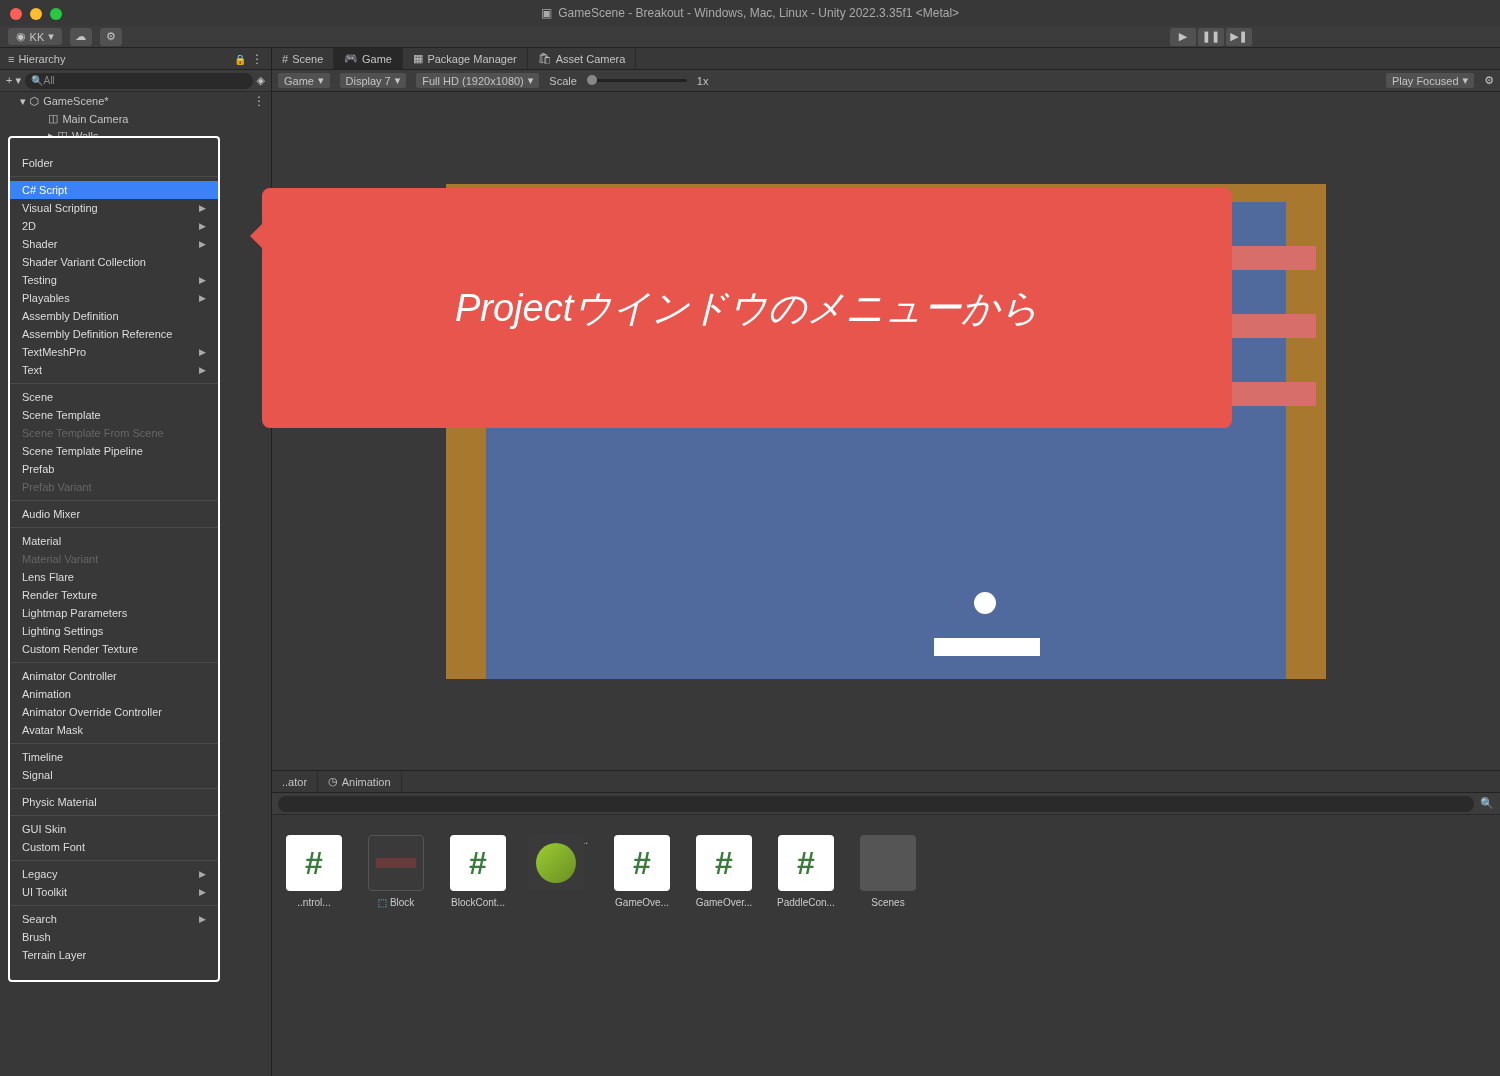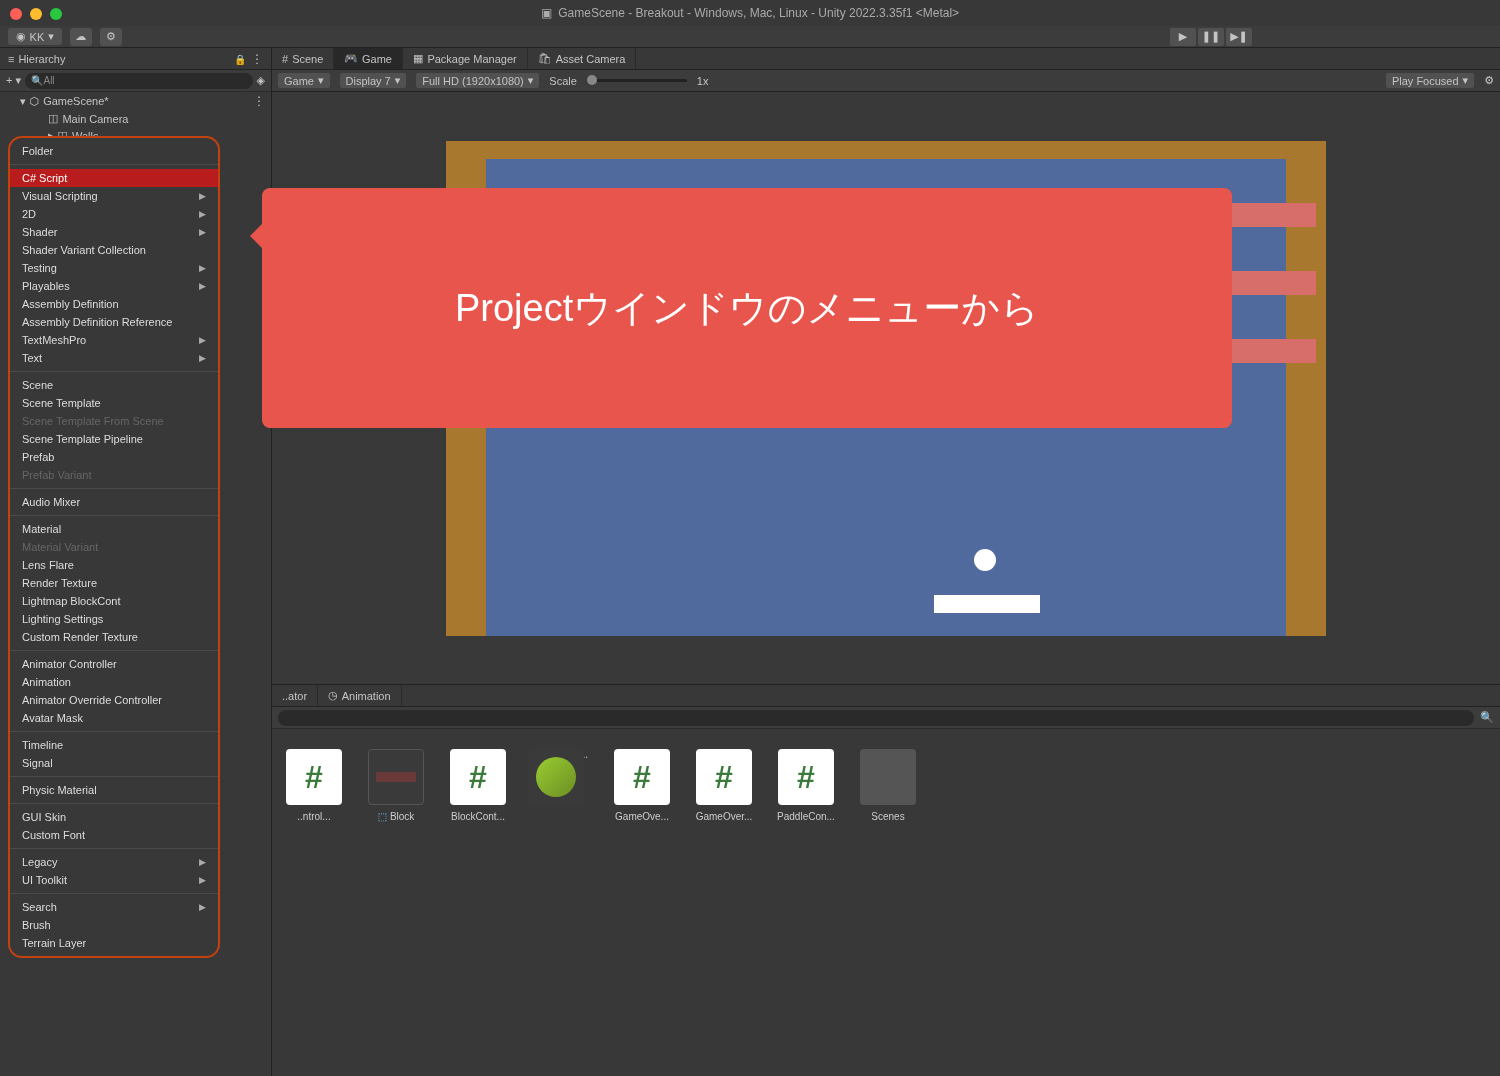--- a/index.html
+++ b/index.html
@@ -29,43 +29,43 @@
 .tab { padding: 0 10px; height: 100%; display: flex; align-items: center; gap: 4px; border-right: 1px solid #2a2a2a; }
 .tab.active { background: #282828; }
 .game-toolbar { height: 22px; background: #3c3c3c; display: flex; align-items: center; padding: 0 6px; gap: 10px; font-size: 11px; border-bottom: 1px solid #222; }
 .dropdown-mini { background: #515151; padding: 1px 6px; border-radius: 2px; display: flex; align-items: center; gap: 4px; }
 .game-view { flex: 1; background: #393939; display: flex; align-items: center; justify-content: center; position: relative; }
 .game-frame { width: 880px; height: 495px; background: #a8782f; position: relative; }
 .game-inner { position: absolute; top: 18px; left: 40px; right: 40px; bottom: 0; background: #516a9e; }
 .brick { position: absolute; width: 86px; height: 24px; background: #d86e6a; }
 .ball { position: absolute; width: 22px; height: 22px; background: #fff; border-radius: 50%; }
 .paddle { position: absolute; width: 106px; height: 18px; background: #fff; }
-.project-panel { height: 392px; background: #383838; border-top: 1px solid #222; }
+.project-panel { height: 306px; background: #383838; border-top: 1px solid #222; }
 .project-toolbar { height: 22px; background: #3c3c3c; display: flex; align-items: center; padding: 0 6px; gap: 6px; border-bottom: 1px solid #2a2a2a; }
 .project-search { flex: 1; background: #2a2a2a; border-radius: 10px; height: 16px; }
 .assets-grid { display: flex; gap: 18px; padding: 20px 10px; }
 .asset-item { width: 64px; text-align: center; }
 .asset-icon { width: 56px; height: 56px; background: #fff; border-radius: 4px; margin: 0 auto 6px; display: flex; align-items: center; justify-content: center; font-size: 32px; color: #3a7a3a; font-weight: bold; }
 .asset-icon.prefab { background: #3a3a3a; border: 1px solid #555; }
 .asset-icon.ball { background: #3a3a3a; display: flex; align-items: center; justify-content: center; }
 .asset-icon.folder { background: #555; }
 .asset-label { font-size: 10px; overflow: hidden; text-overflow: ellipsis; white-space: nowrap; color: #ccc; }
 
 
-.context-menu { position: absolute; top: 136px; left: 8px; width: 212px; background: #383838; border: 2px solid #c2410c; border-radius: 14px; padding: 4px 0; z-index: 100; }
+.context-menu { position: absolute; top: 136px; left: 8px; width: 212px; background: #383838; border: 2px solid #ffffff; border-radius: 4px; padding: 16px 0; z-index: 100; }
 .menu-item { padding: 3px 12px; font-size: 11px; color: #ddd; display: flex; justify-content: space-between; align-items: center; cursor: default; }
-.menu-item.highlighted { background: #b91c1c; color: #fff; }
+.menu-item.highlighted { background: #3b82f6; color: #fff; }
 .menu-item.disabled { color: #666; }
 .menu-sep { height: 1px; background: #4a4a4a; margin: 4px 0; }
 .menu-arrow { font-size: 9px; color: #aaa; }
 
 
 .callout { position: absolute; top: 188px; left: 262px; width: 970px; height: 240px; background: #e8554d; border-radius: 8px; display: flex; flex-direction: column; align-items: center; justify-content: center; font-size: 38px; color: #fff; z-index: 90; }
 .callout::before { content: ""; position: absolute; left: -32px; top: 28px; border: 20px solid transparent; border-right-color: #e8554d; }
-.callout-line { margin: 4px 4px; }
+.callout-line { margin: 4px 4px; font-style: italic; }
 
 .lock-icon::before { content: "🔒"; font-size: 10px; }
 .dots-icon::before { content: "⋮"; font-size: 12px; }
 </style>
 </head>
 <body>
 
 <div class="traffic-lights">
   <div class="tl red"></div>
   <div class="tl yellow"></div>
@@ -310,21 +310,21 @@
   <div class="menu-item disabled">
       <span>Material Variant</span>
     </div>
   <div class="menu-item">
       <span>Lens Flare</span>
     </div>
   <div class="menu-item">
       <span>Render Texture</span>
     </div>
   <div class="menu-item">
-      <span>Lightmap BlockCont</span>
+      <span>Lightmap Parameters</span>
     </div>
   <div class="menu-item">
       <span>Lighting Settings</span>
     </div>
   <div class="menu-item">
       <span>Custom Render Texture</span>
     </div>
   <div class="menu-sep"></div>
   <div class="menu-item">
       <span>Animator Controller</span>

